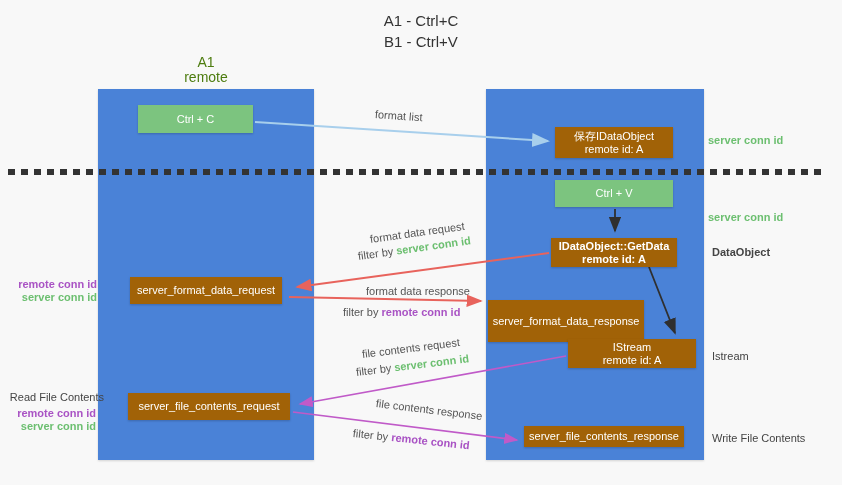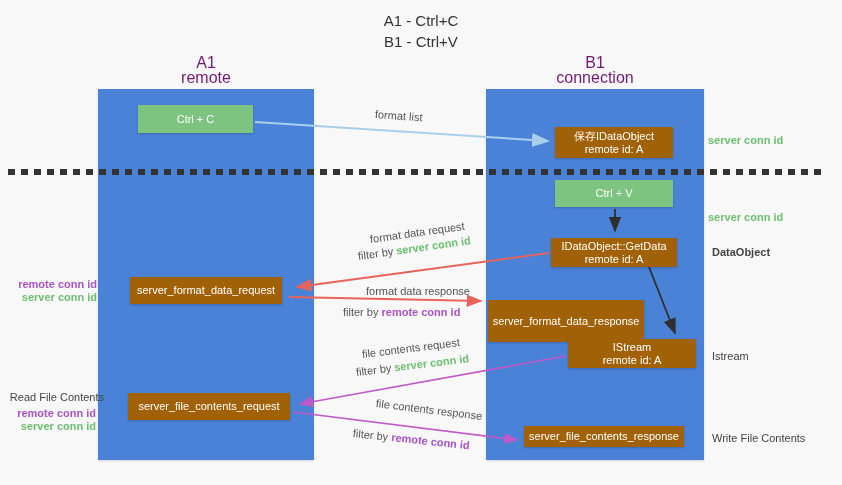--- a/index.html
+++ b/index.html
@@ -11,21 +11,21 @@
     position:relative;width:842px;height:485px;overflow:hidden;
     background:#f8f8f8;
     padding-left:36px;
   }
   
   .title{
     position:absolute;left:0;top:10px;width:842px;text-align:center;
     font-size:15px;color:#333;line-height:21px;
   }
   
-  .colhead{position:absolute;top:55px;text-align:center;font-size:16px;color:#701a75;line-height:15px;}
+  .colhead{position:absolute;top:55px;text-align:center;font-size:14px;color:#4d7c0f;line-height:15px;}
   .colhead.a1{left:98px;width:216px;}
   .colhead.b1{left:486px;width:218px;}
   
   .column{position:absolute;top:89px;height:371px;background:#4a82d7;box-shadow:0 1px 2px rgba(0,0,0,.15);}
   .column.a1{left:98px;width:216px;}
   .column.b1{left:486px;width:218px;}
   
   .dotted{
     position:absolute;left:8px;top:169px;width:818px;height:6px;
     background:repeating-linear-gradient(to right,#333 0 7px,transparent 7px 13px);
@@ -34,21 +34,21 @@
   .node{
     position:absolute;display:flex;flex-direction:column;align-items:center;justify-content:center;
     color:#fff;font-size:11px;line-height:13px;text-align:center;
     box-shadow:0 1px 2px rgba(0,0,0,.2);
   }
   .green{background:#7cc47f;}
   .orange{background:#a16207;}
   .n-ctrlc{left:138px;top:105px;width:115px;height:28px;}
   .n-saveobj{left:555px;top:127px;width:118px;height:31px;}
   .n-ctrlv{left:555px;top:180px;width:118px;height:27px;}
-  .n-getdata{left:551px;top:238px;width:126px;height:29px;}
+  .n-getdata{left:551px;top:238px;width:126px;height:29px;font-weight:bold;}
   .n-freq{left:130px;top:277px;width:152px;height:27px;}
   .n-fresp{left:488px;top:300px;width:156px;height:42px;}
   .n-istream{left:568px;top:339px;width:128px;height:29px;}
   .n-fcreq{left:128px;top:393px;width:162px;height:27px;}
   .n-fcresp{left:524px;top:426px;width:160px;height:21px;}
   
   .slabel{position:absolute;font-size:11px;white-space:nowrap;}
   .green-t{color:#6cbf70;font-weight:bold;}
   .purple-t{color:#a953c4;font-weight:bold;}
   .dark-t{color:#444;}
@@ -80,24 +80,20 @@
 <div class="canvas">
 
   <div class="title">
     <div>A1 - Ctrl+C</div>
     <div>B1 - Ctrl+V</div>
   </div>
 
   <div class="colhead a1">
     <div>A1</div>
     <div>remote</div>
-  </div>
-  <div class="colhead b1">
-    <div>B1</div>
-    <div>connection</div>
   </div>
 
   <div class="column a1"></div>
   <div class="column b1"></div>
 
   <div class="dotted"></div>
 
   <svg class="arrows">
     <defs>
       <marker id="m-blue" markerWidth="10" markerHeight="8" refX="8" refY="3.5" orient="auto">

